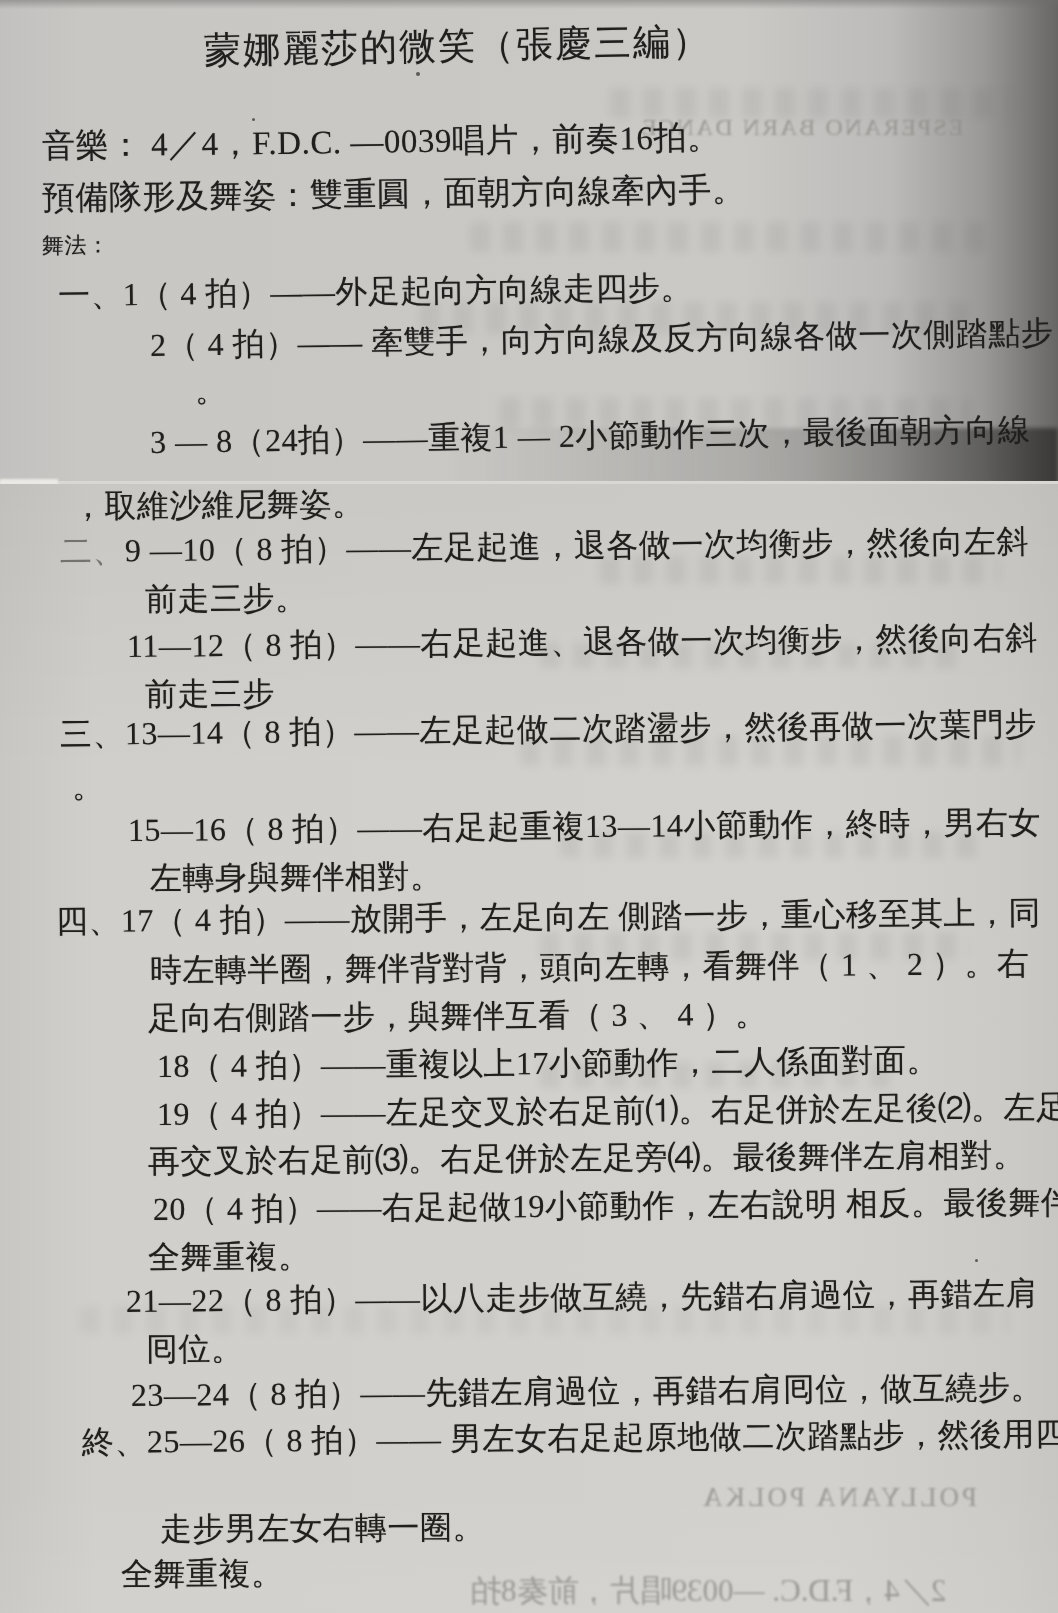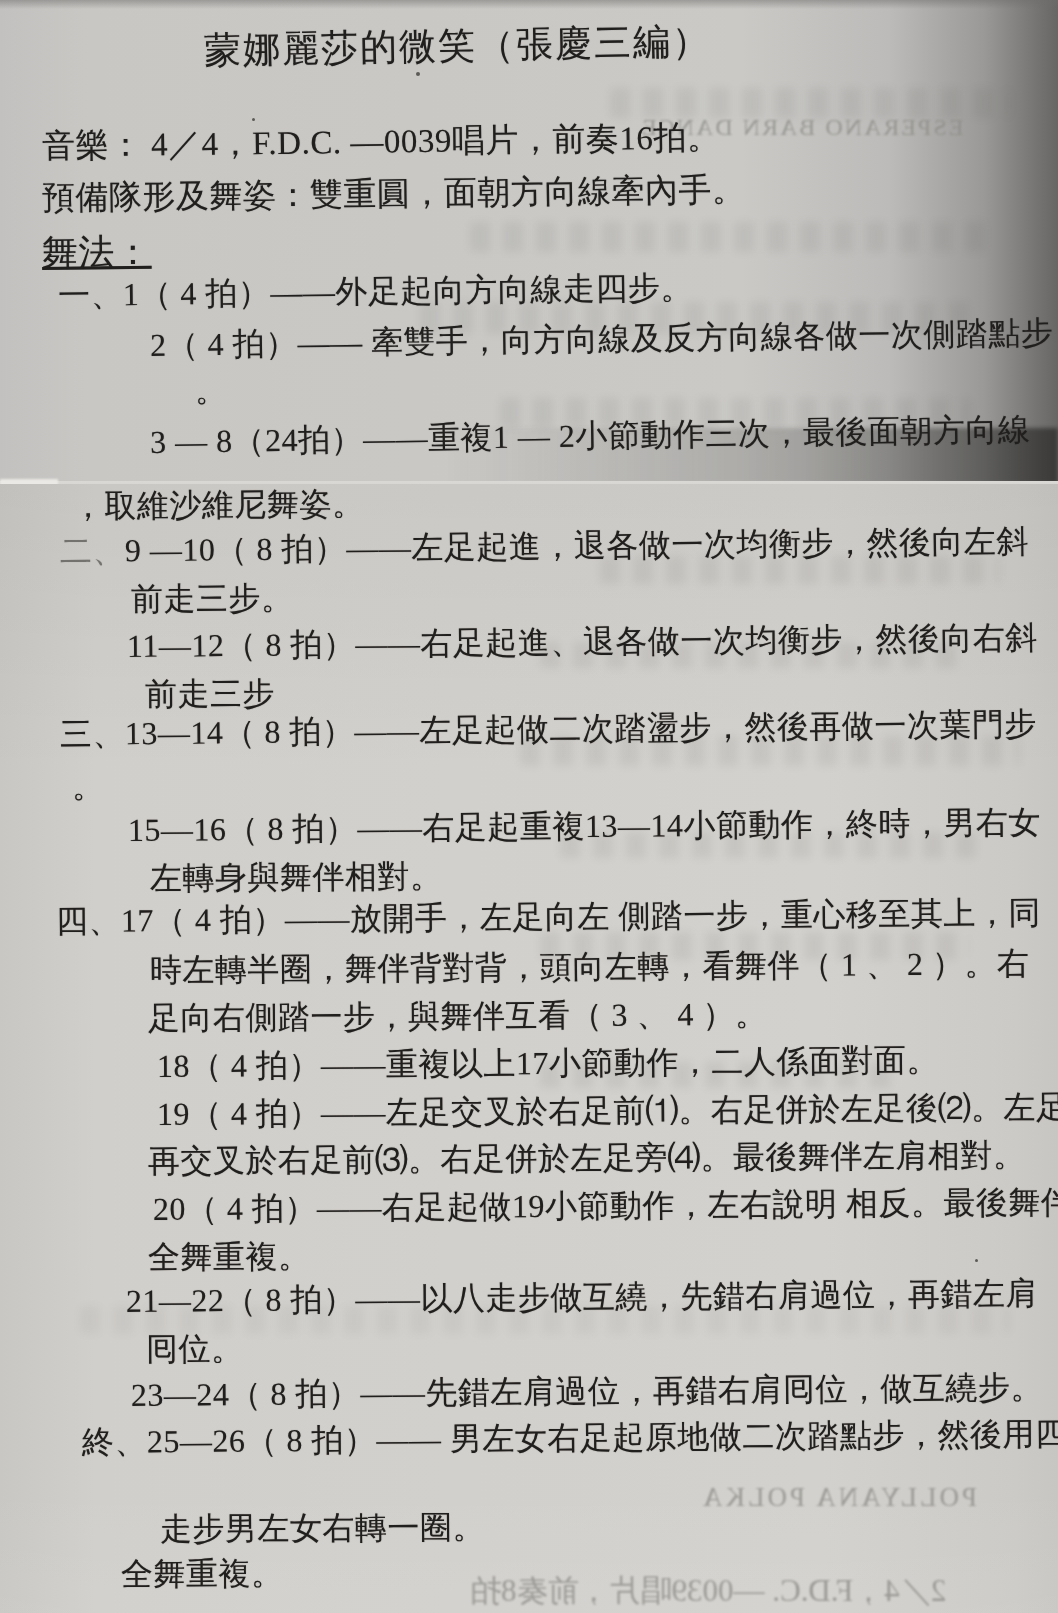--- a/index.html
+++ b/index.html
@@ -76,32 +76,32 @@
 <div class="speck" style="left:975px;top:1259px;width:3px;height:3px;"></div>
 
 <div class="ghost" style="left:640px;top:114px;font-size:24px;letter-spacing:2px;">ESPERANO BARN DANCE</div>
 <div class="ghost" style="left:700px;top:1482px;font-size:27px;letter-spacing:3px;">POLLYANA POLKA</div>
 <div class="ghost" style="left:470px;top:1570px;font-size:31px;">2／4，F.D.C. —0039唱片，前奏8拍</div>
 
 <div class="line" style="left:204px;top:30px;font-size:37px;letter-spacing:2px;transform:rotate(-1.1deg);">蒙娜麗莎的微笑（張慶三編）</div>
 
 <div class="line" style="left:42px;top:128px;font-size:33px;transform:rotate(-0.75deg);">音樂： 4／4，F.D.C. —0039唱片，前奏16拍。</div>
 <div class="line" style="left:42px;top:180px;font-size:33px;transform:rotate(-0.7deg);">預備隊形及舞姿：雙重圓，面朝方向線牽內手。</div>
-<div class="line" style="left:42px;top:233px;font-size:36px;transform:rotate(-0.6deg);text-decoration:underline;">舞法：</div>
+<div class="line" style="left:42px;top:233px;font-size:22px;transform:rotate(-0.6deg);">舞法：</div>
 
 <div class="line" style="left:58px;top:277px;transform:rotate(-0.7deg);"><span class="marker">一、</span><span>1（ 4 拍）——外足起向方向線走四步。</span></div>
 
 <div class="line" style="left:150px;top:327px;transform:rotate(-0.8deg);">2（ 4 拍）—— 牽雙手，向方向線及反方向線各做一次側踏點步</div>
 <div class="line" style="left:195px;top:372px;">。</div>
 <div class="line" style="left:150px;top:424px;transform:rotate(-0.85deg);">3 — 8（24拍）——重複1 — 2小節動作三次，最後面朝方向線</div>
 <div class="line" style="left:72px;top:488px;transform:rotate(-0.5deg);">，取維沙維尼舞姿。</div>
 
 <div class="line" style="left:60px;top:533px;transform:rotate(-0.6deg);"><span class="marker faint">二、</span><span>9 —10（ 8 拍）——左足起進，退各做一次均衡步，然後向左斜</span></div>
 
-<div class="line" style="left:131px;top:581px;transform:rotate(-0.4deg);">前走三步。</div>
+<div class="line" style="left:145px;top:581px;transform:rotate(-0.4deg);">前走三步。</div>
 <div class="line" style="left:127px;top:628px;transform:rotate(-0.55deg);">11—12（ 8 拍）——右足起進、退各做一次均衡步，然後向右斜</div>
 <div class="line" style="left:145px;top:676px;transform:rotate(-0.3deg);">前走三步</div>
 
 <div class="line" style="left:60px;top:716px;transform:rotate(-0.6deg);"><span class="marker">三、</span><span>13—14（ 8 拍）——左足起做二次踏盪步，然後再做一次葉門步</span></div>
 
 <div class="line" style="left:72px;top:768px;">。</div>
 <div class="line" style="left:128px;top:812px;transform:rotate(-0.5deg);">15—16（ 8 拍）——右足起重複13—14小節動作，終時，男右女</div>
 <div class="line" style="left:150px;top:860px;transform:rotate(-0.4deg);">左轉身與舞伴相對。</div>
 
 <div class="line" style="left:56px;top:903px;transform:rotate(-0.5deg);"><span class="marker">四、</span><span>17（ 4 拍）——放開手，左足向左 側踏一步，重心移至其上，同</span></div>

